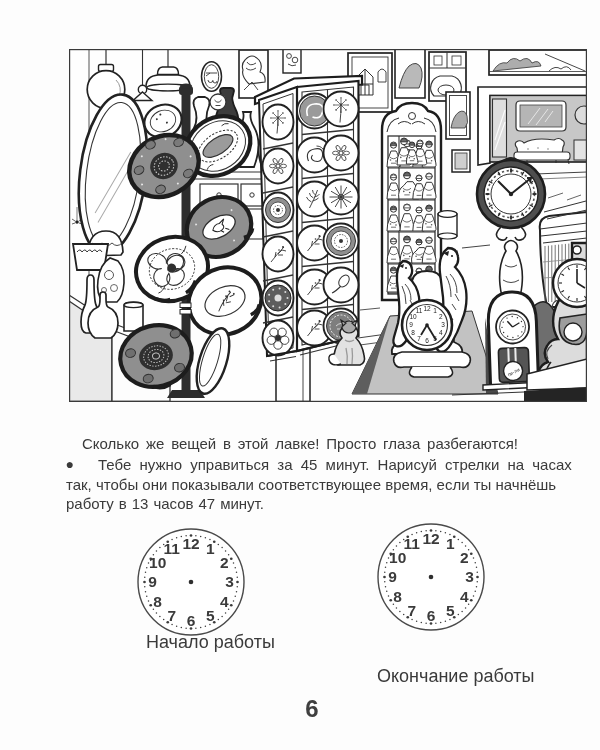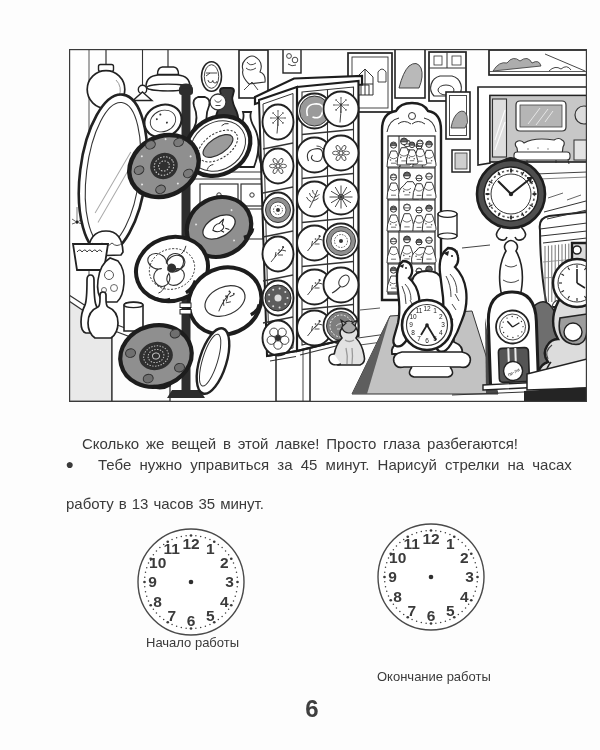--- a/index.html
+++ b/index.html
@@ -1,17 +1,17 @@
 <!DOCTYPE html>
 <html lang="ru"><head><meta charset="utf-8"><title>p6</title>
 <style>
 html,body{margin:0;padding:0;}
 #page{position:relative;width:600px;height:750px;background:#fdfdfd;font-family:"Liberation Sans",sans-serif;overflow:hidden;}
 .ln{position:absolute;white-space:nowrap;font-size:15px;line-height:15px;color:#3a3a3a;}
-.lbl{position:absolute;font-size:13px;line-height:13px;color:#3a3a3a;white-space:nowrap;}
+.lbl{position:absolute;font-size:18px;line-height:13px;color:#3a3a3a;white-space:nowrap;}
 </style></head>
 <body>
 <div id="page">
 <svg style="position:absolute;left:69px;top:49px" width="518" height="353" viewBox="69 49 518 353">
       <rect x="69" y="49" width="518" height="353" fill="#fefefe"></rect>
       <line x1="89" y1="49" x2="89" y2="300" stroke="#555" stroke-width="1"></line>
       <line x1="106" y1="49" x2="106" y2="65" stroke="#333" stroke-width="1.2"></line>
       <rect x="98.5" y="64.5" width="15" height="7" rx="2" fill="#fff" stroke="#222" stroke-width="1.4"></rect>
       <circle cx="106" cy="89.5" r="18.8" fill="#fff" stroke="#222" stroke-width="1.7"></circle>
       <path d="M116 80 a14 14 0 0 1 3 16" fill="none" stroke="#999" stroke-width="1"></path>
@@ -587,21 +587,22 @@
       <path d="M552 345 q-8 6-4 14 M558 300 q-6 2-6 8" fill="none" stroke="#444" stroke-width="1.2"></path>
       <path d="M551 362 q-8 10-2 16 q5 5 10-1 M578 362 q8 10 2 16 q-5 5-10-1" fill="#e2e2e2" stroke="#222" stroke-width="1.6"></path>
       <polygon points="527,374 587,359 587,388 527,390" fill="#fff" stroke="#222" stroke-width="1.5"></polygon>
       <polygon points="524,401.5 524,391 587,387 587,401.5" fill="#242424"></polygon>
       <line x1="452" y1="395" x2="524" y2="392" stroke="#333" stroke-width="1"></line>
       <rect x="69.6" y="49.6" width="516.8" height="351.8" fill="none" stroke="#3a3a3a" stroke-width="1.2"></rect>
     </svg>
 <div class="ln" id="l1" style="left:82px;top:435.8px;word-spacing:2.6px">Сколько же вещей в этой лавке! Просто глаза разбегаются!</div>
 <div class="ln" style="left:65.5px;top:456.5px;font-size:14px;">●</div>
 <div class="ln" id="l2" style="left:98px;top:457.3px;word-spacing:4px">Тебе нужно управиться за 45 минут. Нарисуй стрелки на часах</div>
-<div class="ln" id="l4" style="left:66px;top:495.8px;word-spacing:0.8px">работу в 13 часов 35 минут.</div>
+<div class="ln" id="l3" style="left:66px;top:476.8px;word-spacing:0px">так, чтобы они показывали соответствующее время, если ты начнёшь</div>
+<div class="ln" id="l4" style="left:66px;top:495.8px;word-spacing:0.8px">работу в 13 часов 47 минут.</div>
 <svg style="position:absolute;left:130px;top:521px" width="122" height="122" viewBox="130 521 122 122" font-family="Liberation Sans,sans-serif">
       <circle cx="191" cy="582" r="53.0" fill="#fff" stroke="#4a4a4a" stroke-width="1.4"></circle>
       <circle cx="191.00" cy="535.50" r="1.35" fill="#3c3c3c"></circle>
       <circle cx="195.86" cy="535.75" r="0.75" fill="#3c3c3c"></circle>
       <circle cx="200.67" cy="536.52" r="0.75" fill="#3c3c3c"></circle>
       <circle cx="205.37" cy="537.78" r="0.75" fill="#3c3c3c"></circle>
       <circle cx="209.91" cy="539.52" r="0.75" fill="#3c3c3c"></circle>
       <circle cx="214.25" cy="541.73" r="1.35" fill="#3c3c3c"></circle>
       <circle cx="218.33" cy="544.38" r="0.75" fill="#3c3c3c"></circle>
       <circle cx="222.11" cy="547.44" r="0.75" fill="#3c3c3c"></circle>

